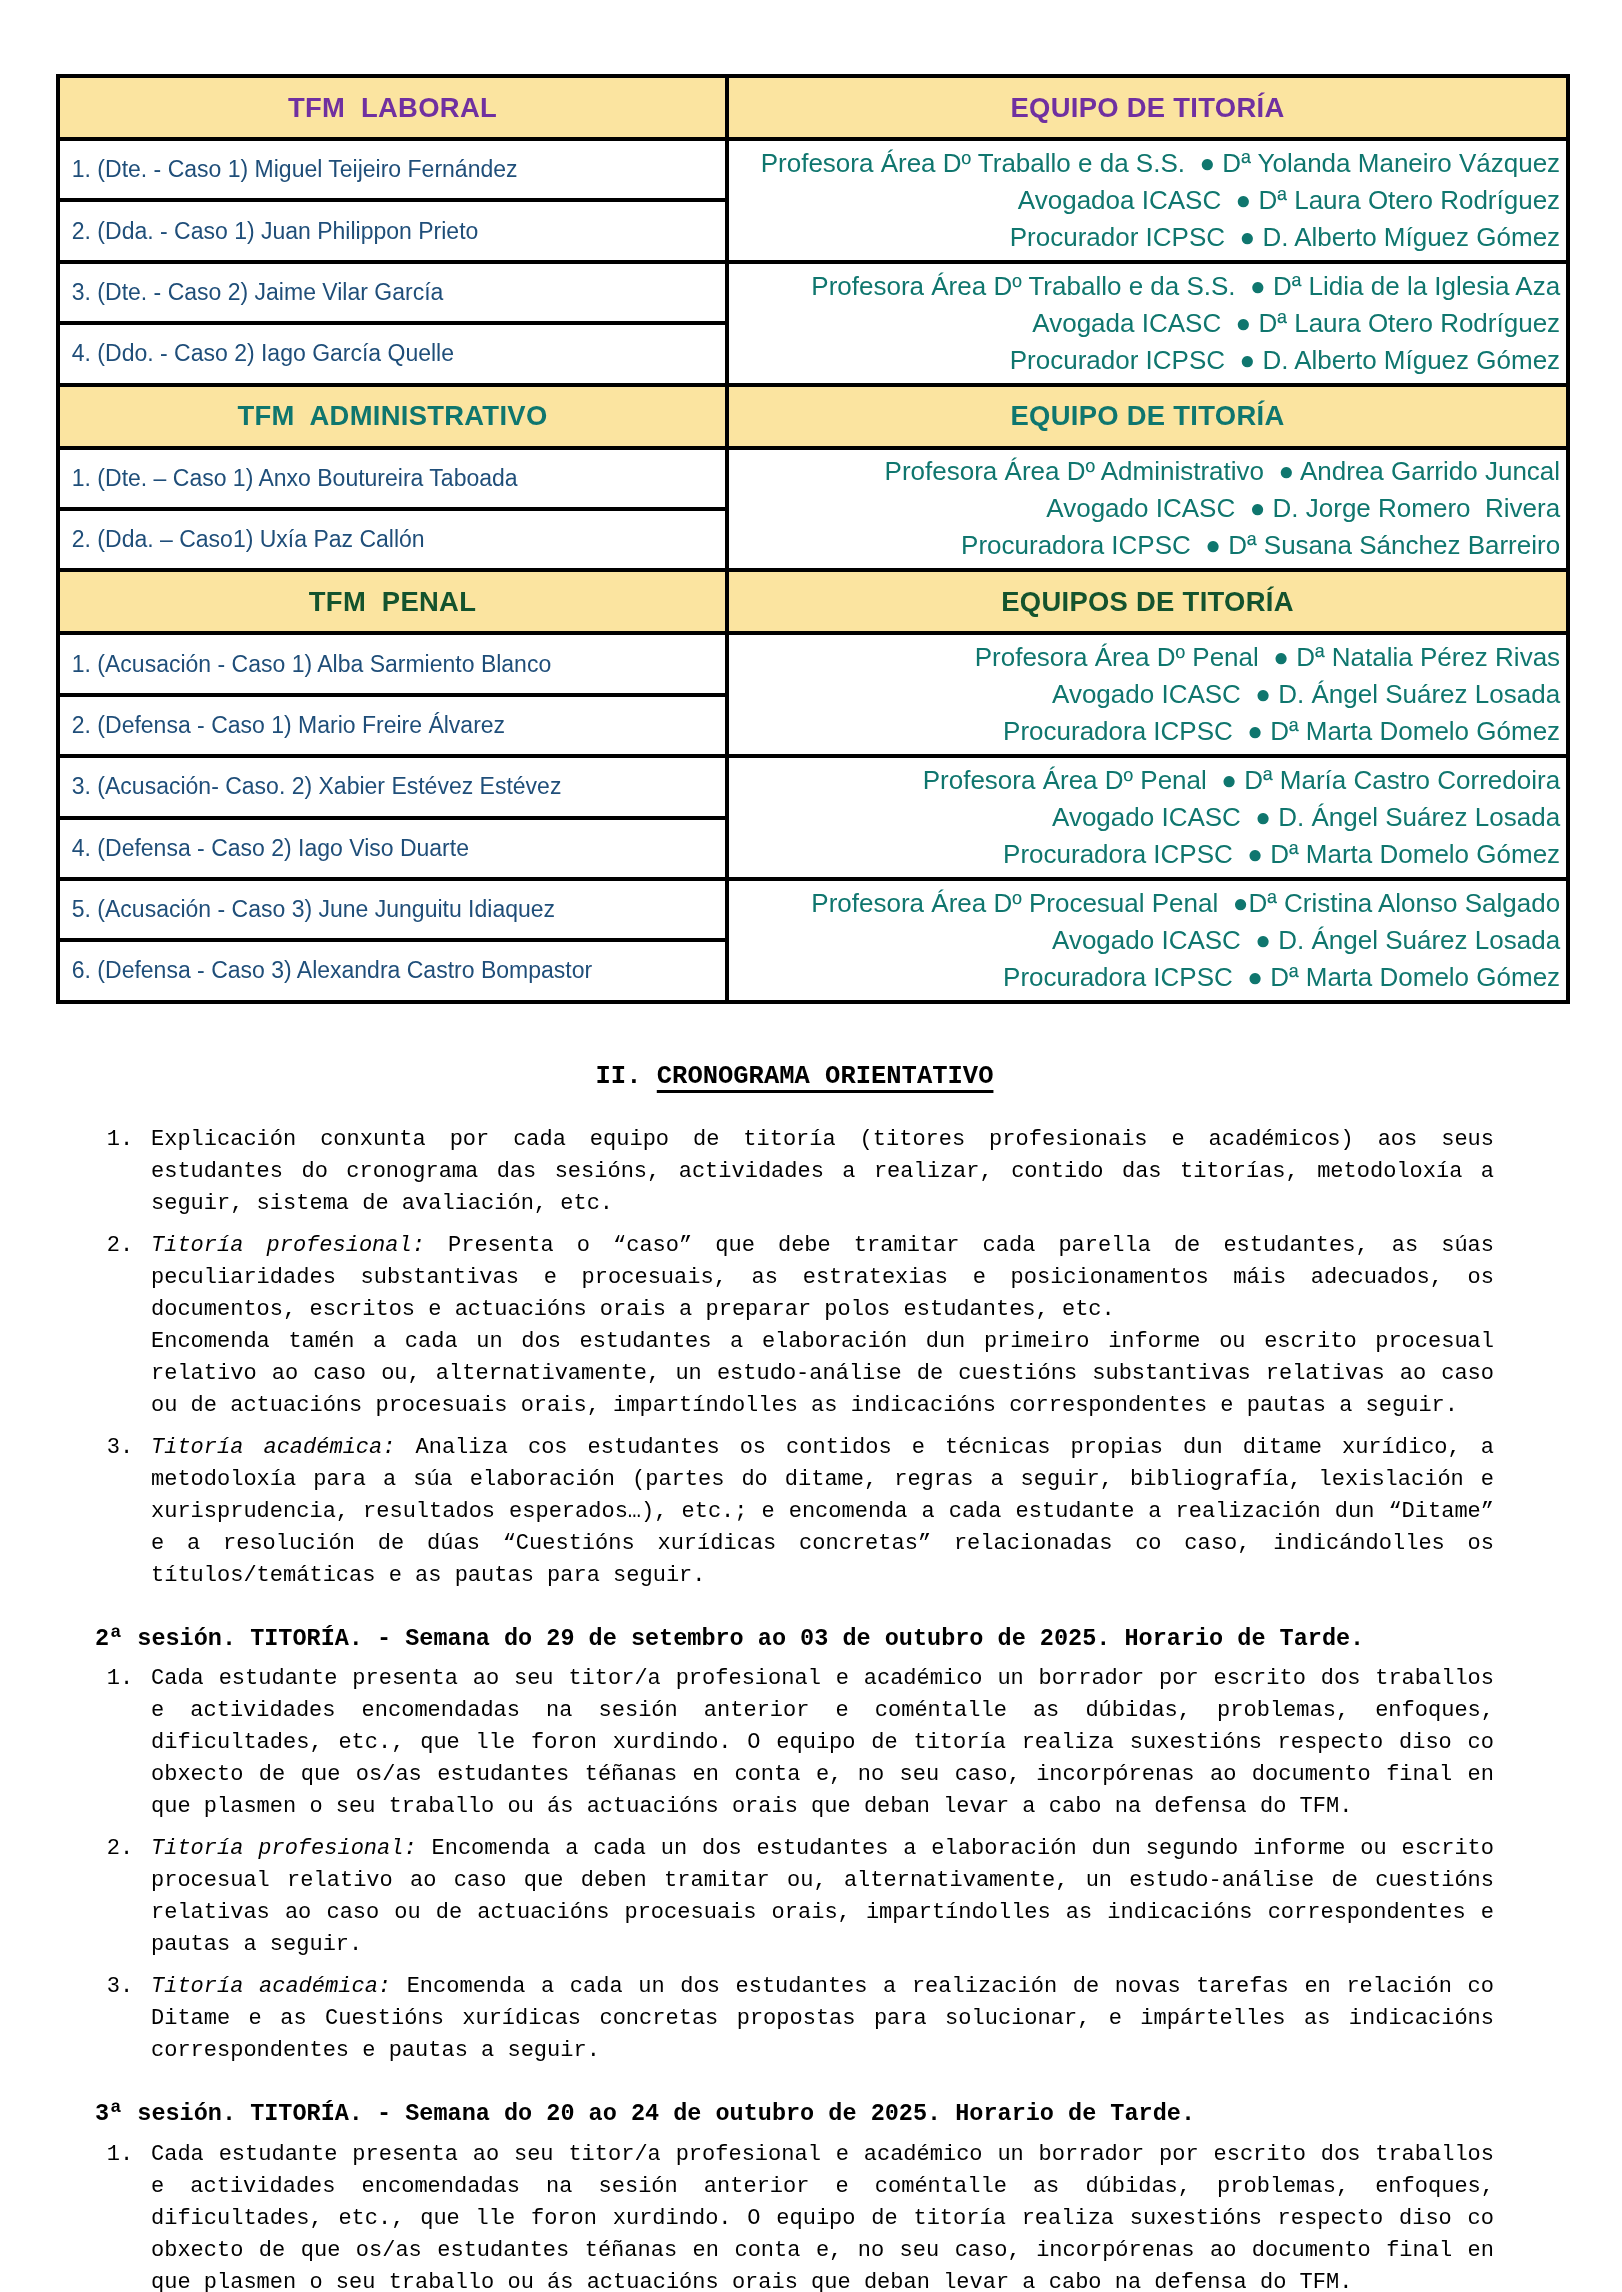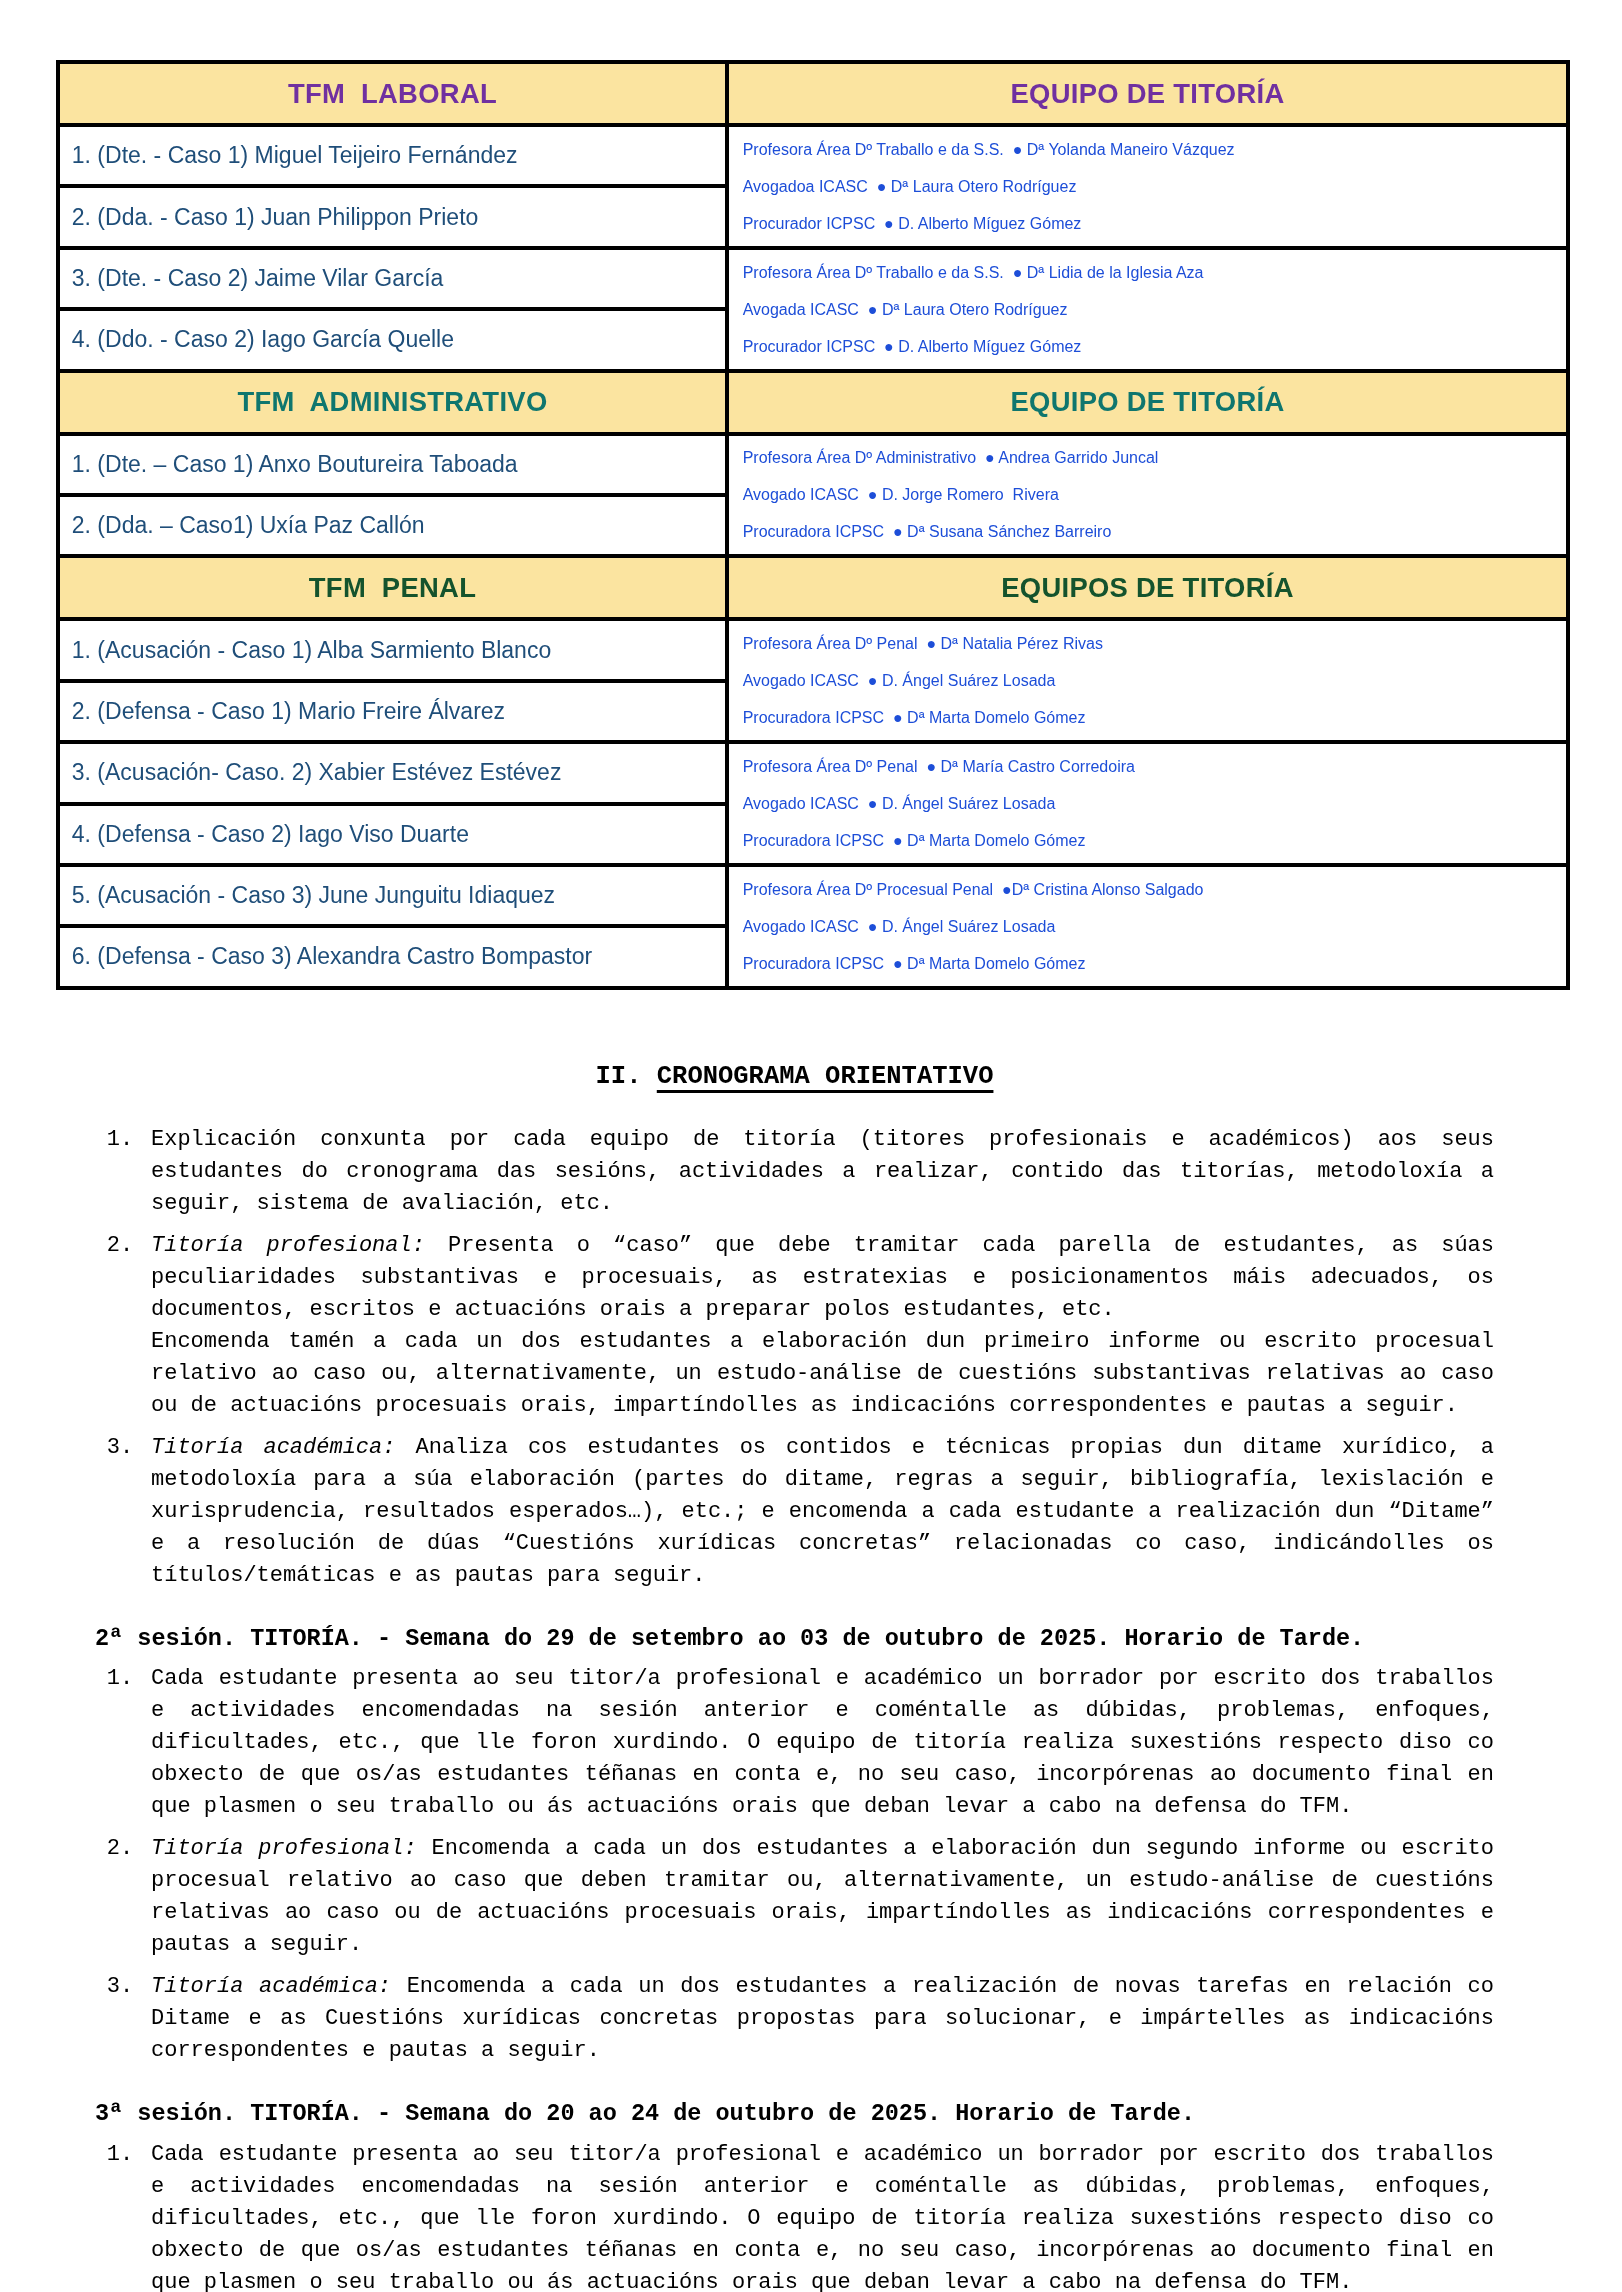--- a/index.html
+++ b/index.html
@@ -4,41 +4,41 @@
 <style>
   html, body { margin: 0; padding: 0; background: #ffffff; }
   body {
     width: 1622px; height: 2293px;
     font-family: "Liberation Sans", sans-serif;
     color: #000;
   }
   .page { position: relative; width: 1622px; height: 2293px; overflow: hidden; background: #fff; }
 
   
-  table.tfm { position: absolute; left: 56px; top: 60px; width: 1510px;
+  table.tfm { position: absolute; left: 56px; top: 74px; width: 1510px;
     border-collapse: collapse; table-layout: fixed; }
   col.c-students { width: 669px; }
   col.c-team { width: 841px; }
   table.tfm th, table.tfm td { border: 4.9px solid #000; background: #fff; }
   table.tfm th {
     background: #FBE4A0; height: 57px;
     font-size: 27.4px; font-weight: bold; text-align: center;
     white-space: pre; letter-spacing: 0.3px;
   }
   .g-laboral th { color: #7030A0; }
   .g-admin  th { color: #0f766e; }
   .g-penal  th { color: #14532d; }
   td.student {
     height: 57px; font-size: 23px; color: #1F4E79;
     padding: 0 5.9px 0 11.8px; vertical-align: middle; white-space: pre;
   }
   td.b-thin { border-bottom-width: 2px; }
   td.t-thin { border-top-width: 2px; }
   td.team { vertical-align: middle; padding: 3.9px 5.9px 3.9px 13.7px; }
-  .team-line { font-size: 16px; line-height: 37px; color: #1d4ed8; white-space: pre; }
+  .team-line { font-size: 26px; line-height: 37px; color: #0f766e; white-space: pre; text-align: right; }
 
   
   .crono { position: absolute; left: 95px; top: 1062px; width: 1399px; font-family: Liberation Mono, monospace; }
   .crono-title { text-align: center; font-size: 25.5px; font-weight: bold; }
   .crono-title .u {
     text-decoration: underline; text-decoration-thickness: 3.4px; text-underline-offset: 6.9px;
   }
   .session { margin-top: 33px; }
   .session-heading { font-size: 23.5px; font-weight: bold; margin: 0 0 11.8px 0; }
   .item {

